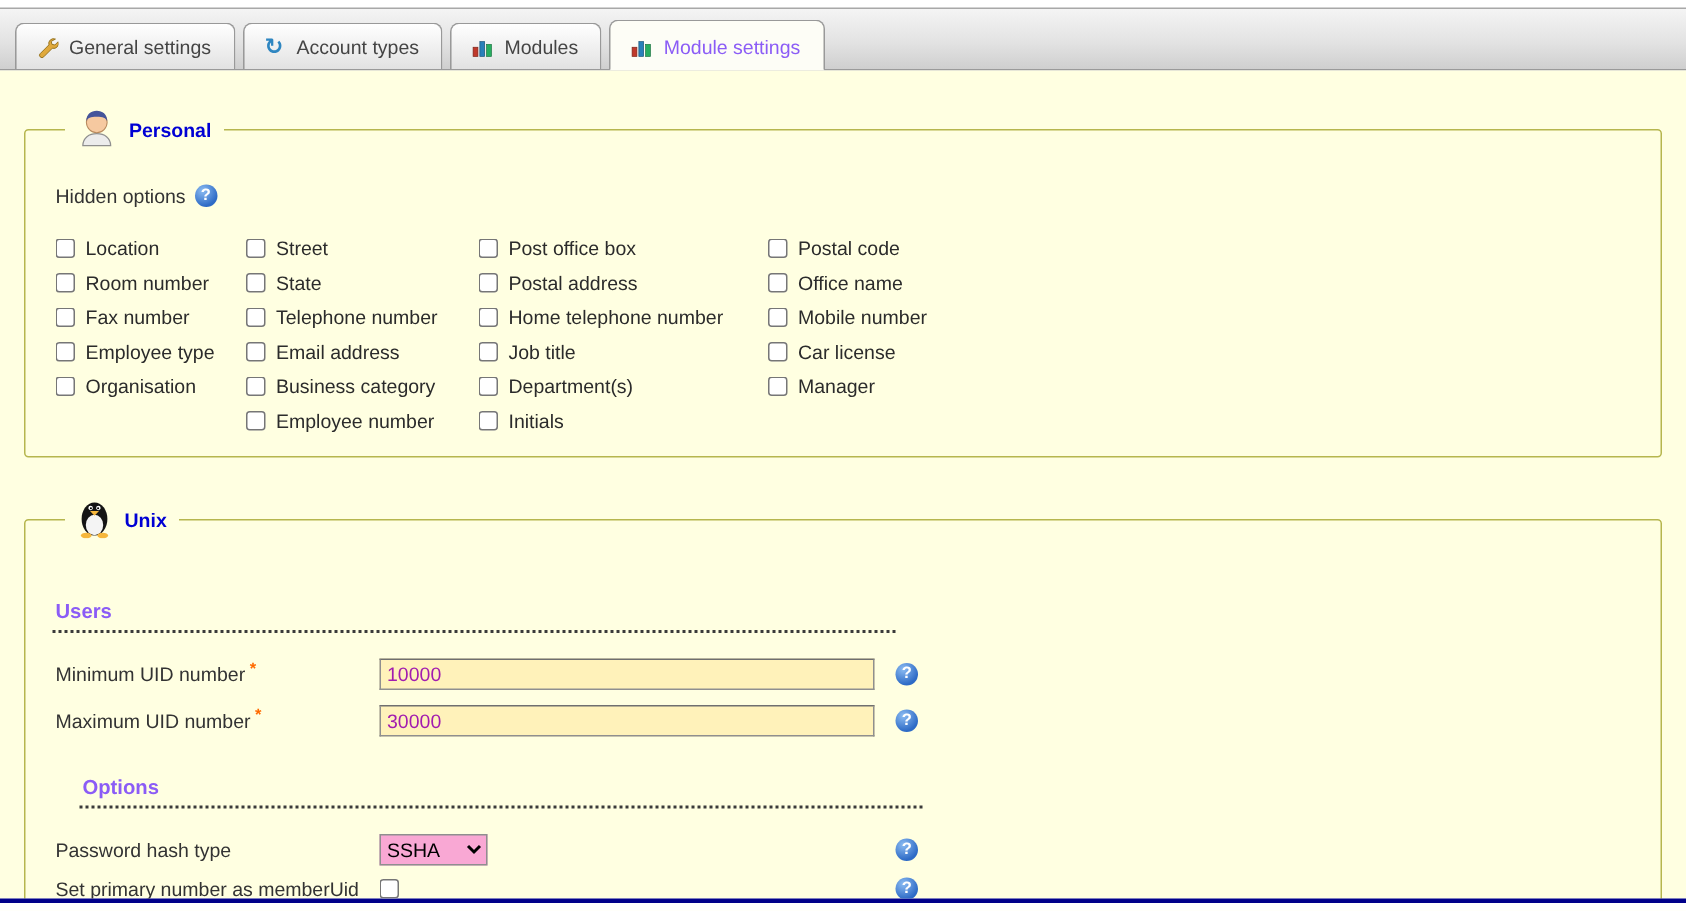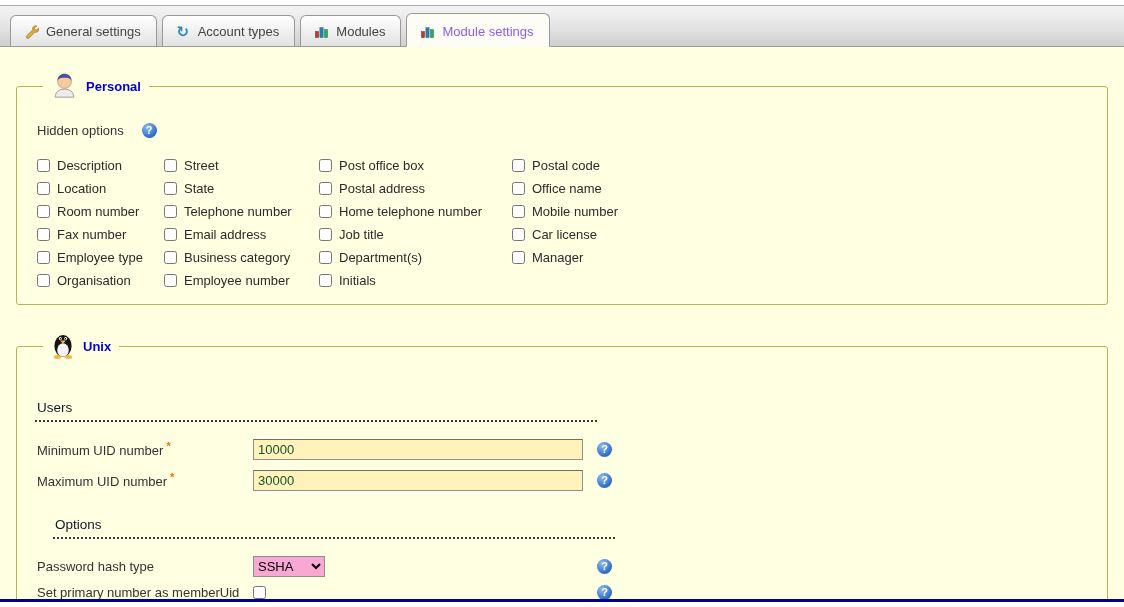--- a/index.html
+++ b/index.html
@@ -69,54 +69,54 @@
     margin-left: 8px;
     padding: 0 8px;
     font-weight: bold;
     color: #0000d4;
     font-size: 13px;
   }
   .fs-personal { margin-top: 16px; }
   .fs-unix { margin-top: 26px; height: 300px; }
 
   .hidden-options-row {
-    display: flex; align-items: center; gap: 16px;
+    display: flex; align-items: center; gap: 4px;
     margin: 14px 0 16px 2px; color: #333;
   }
 
   .cb-grid { display: flex; margin-left: 2px; }
   .cb-col { display: flex; flex-direction: column; }
   .cb-item { display: flex; align-items: center; gap: 7px; height: 23px; cursor: pointer; color: #2b2b2b; }
   .cb-item input { width: 13px; height: 13px; cursor: pointer; }
 
   
   .section-head {
     width: 562px;
     border-bottom: 2px dotted #3a3a3a;
     padding: 0 0 5px 2px;
-    font-weight: normal;
+    font-weight: bold;
     font-size: 13.5px;
-    color: #0f172a;
+    color: #8b5cf6;
   }
   .head-users { margin: 30px 0 16px 0; }
   .head-options { margin: 26px 0 16px 18px; }
 
   .form-row { display: flex; align-items: center; margin: 9px 0; min-height: 22px; }
   .form-label { width: 218px; color: #333; padding-left: 2px; }
   .req { color: #ff6a00; font-weight: bold; font-size: 11px; vertical-align: super; margin-left: 3px; }
   .form-field { width: 330px; display: flex; align-items: center; }
   .text-input {
     width: 384px; height: 21px;
     background: #fff2ba;
     border: 1px solid #8f8f8f;
     border-top-color: #6f6f6f;
     font-family: "Liberation Sans", sans-serif;
     font-size: 13px;
     padding: 1px 4px;
-    color: #14532d;
+    color: #a21caf;
   }
   .hash-select {
     min-width: 72px; height: 21px;
     background: #f9a8d4;
     border: 1px solid #8f8f8f;
     font-family: "Liberation Sans", sans-serif;
     font-size: 13px;
     color: #000;
   }
   .row-tight { margin: 4px 0; }
@@ -200,24 +200,20 @@
 
       <div class="hidden-options-row">
         <span>Hidden options</span>
         <span class="help" style="margin-left:2px">?</span>
       </div>
 
       <div class="cb-grid">
         <div class="cb-col" style="width:127px">
           <label class="cb-item">
               <input type="checkbox" style="">
-              <span>Description</span>
-            </label>
-          <label class="cb-item">
-              <input type="checkbox" style="">
               <span>Location</span>
             </label>
           <label class="cb-item">
               <input type="checkbox" style="">
               <span>Room number</span>
             </label>
           <label class="cb-item">
               <input type="checkbox" style="">
               <span>Fax number</span>
             </label>

